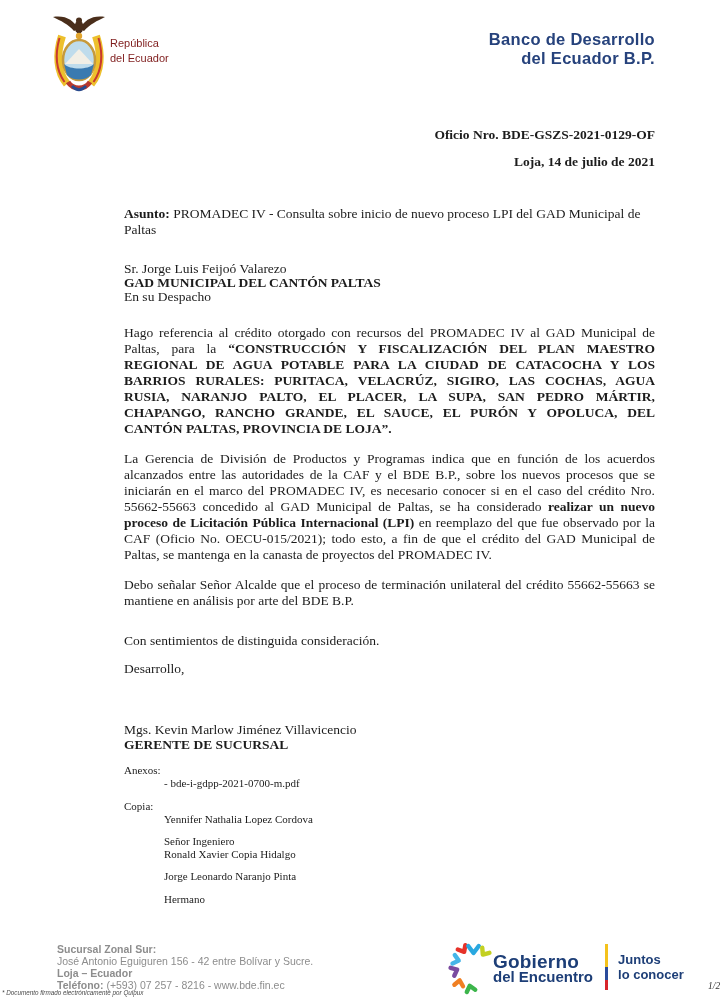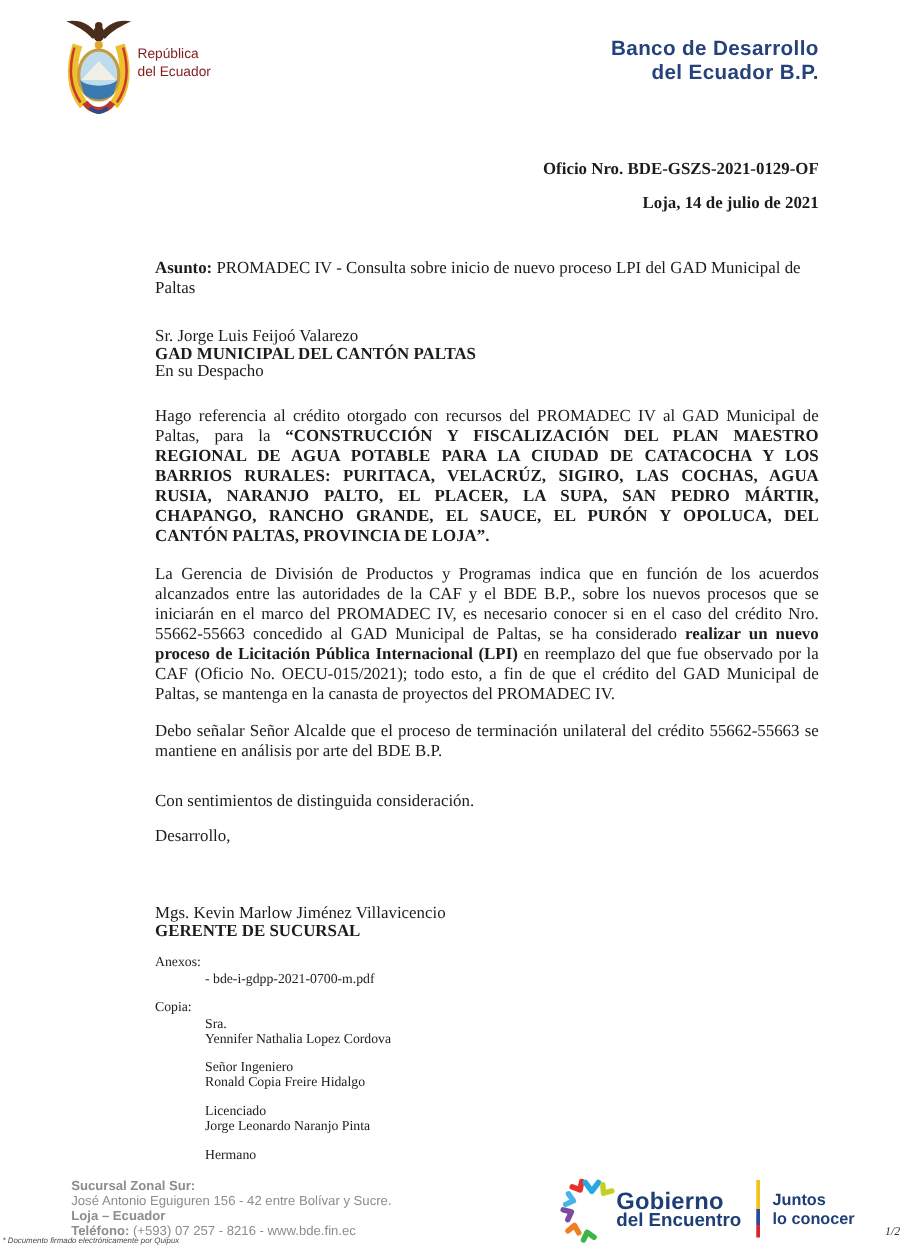--- a/index.html
+++ b/index.html
@@ -145,29 +145,27 @@
     </div>
 
     <div class="small-block annex">
       <div>Anexos:</div>
       <div class="indent">- bde-i-gdpp-2021-0700-m.pdf</div>
     </div>
 
     <div class="small-block">
       <div>Copia:</div>
       <div class="indent copy-group">
-        <div>Sra.</div>
         <div>Yennifer Nathalia Lopez Cordova</div>
       </div>
       <div class="indent copy-group">
         <div>Señor Ingeniero</div>
-        <div>Ronald Copia Freire Hidalgo</div>
-      </div>
-      <div class="indent copy-group">
-        <div>Licenciado</div>
+        <div>Ronald Xavier Copia Hidalgo</div>
+      </div>
+      <div class="indent copy-group">
         <div>Jorge Leonardo Naranjo Pinta</div>
       </div>
       <div class="indent copy-group">
         <div>Hermano</div>
       </div>
     </div>
   </div>
 
   <div class="footer-left">
     <div class="fb">Sucursal Zonal Sur:</div>

